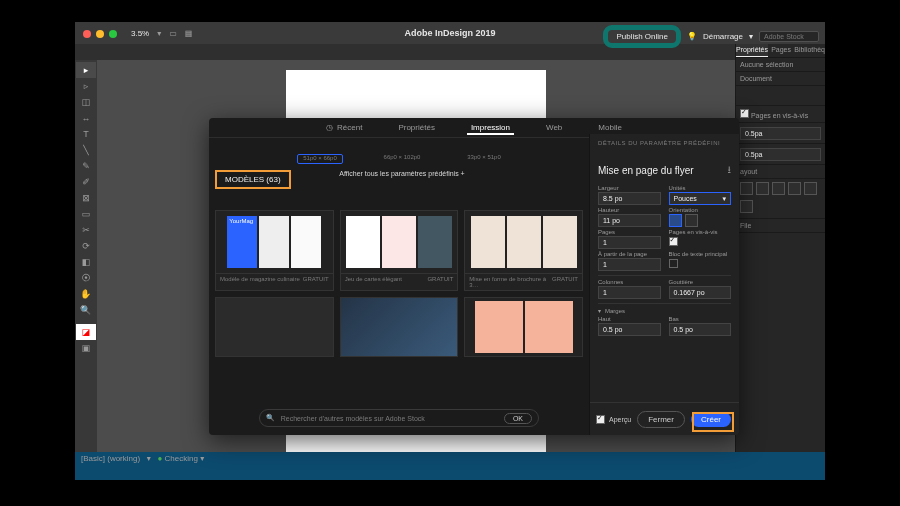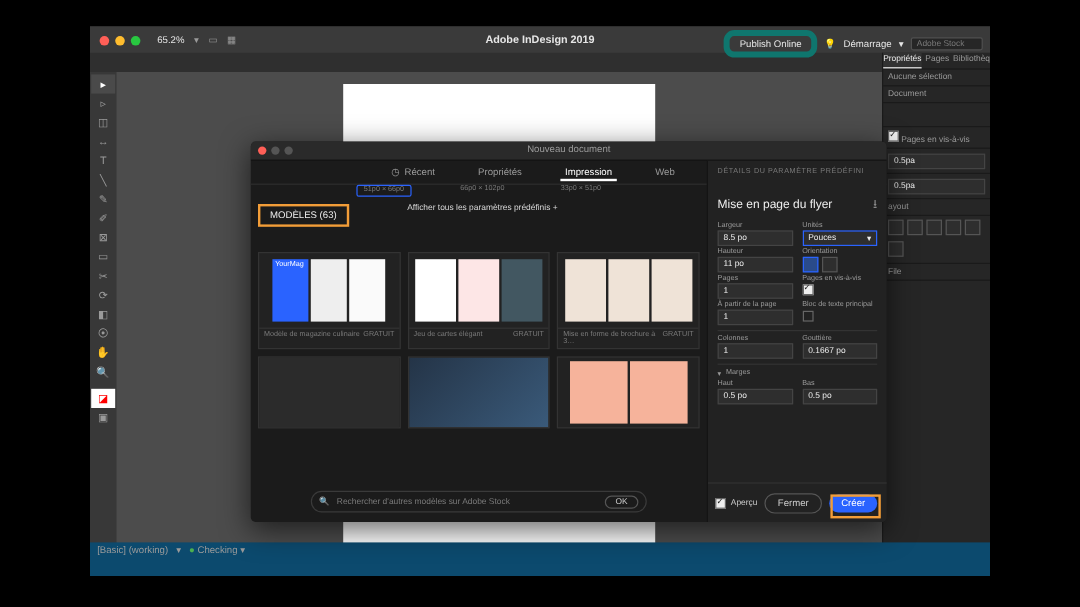--- a/index.html
+++ b/index.html
@@ -108,21 +108,21 @@
 <body>
 
 <div class="stage">
 
   <div class="topbar">
     <div class="macdots">
       <div class="dot r"></div>
       <div class="dot y"></div>
       <div class="dot g"></div>
     </div>
-    <span class="zoom">65.2%</span>
+    <span class="zoom">3.5%</span>
     <div class="iconrow">
       <span>▾</span>
       <span>▭</span>
       <span>▦</span>
     </div>
     <span class="title">Adobe InDesign 2019</span>
     <div class="right-top">
       <span class="pill">Publish Online</span>
       <span>💡</span>
       <span>Démarrage</span>
@@ -184,28 +184,20 @@
     </div>
     <div class="rprow">File</div>
   </div>
 
   <div class="status">
     <span>[Basic] (working)</span>
     &nbsp; ▾ &nbsp; <span style="color:#4caf50">●</span> <span>Checking</span> ▾
   </div>
 
   <div class="dialog">
-    <div class="dlg-bar">
-      <div class="dlg-dots">
-        <div class="dot r"></div>
-        <div class="dot" style="background:#555"></div>
-        <div class="dot" style="background:#555"></div>
-      </div>
-      <div class="dlg-title">Nouveau document</div>
-    </div>
 
     <div class="cats">
       <div class="cat">
           <span>◷</span>
           <span>Récent</span>
         </div>
       <div class="cat">Propriétés</div>
       <div class="cat act">Impression</div>
       <div class="cat">Web</div>
       <div class="cat">Mobile</div>

